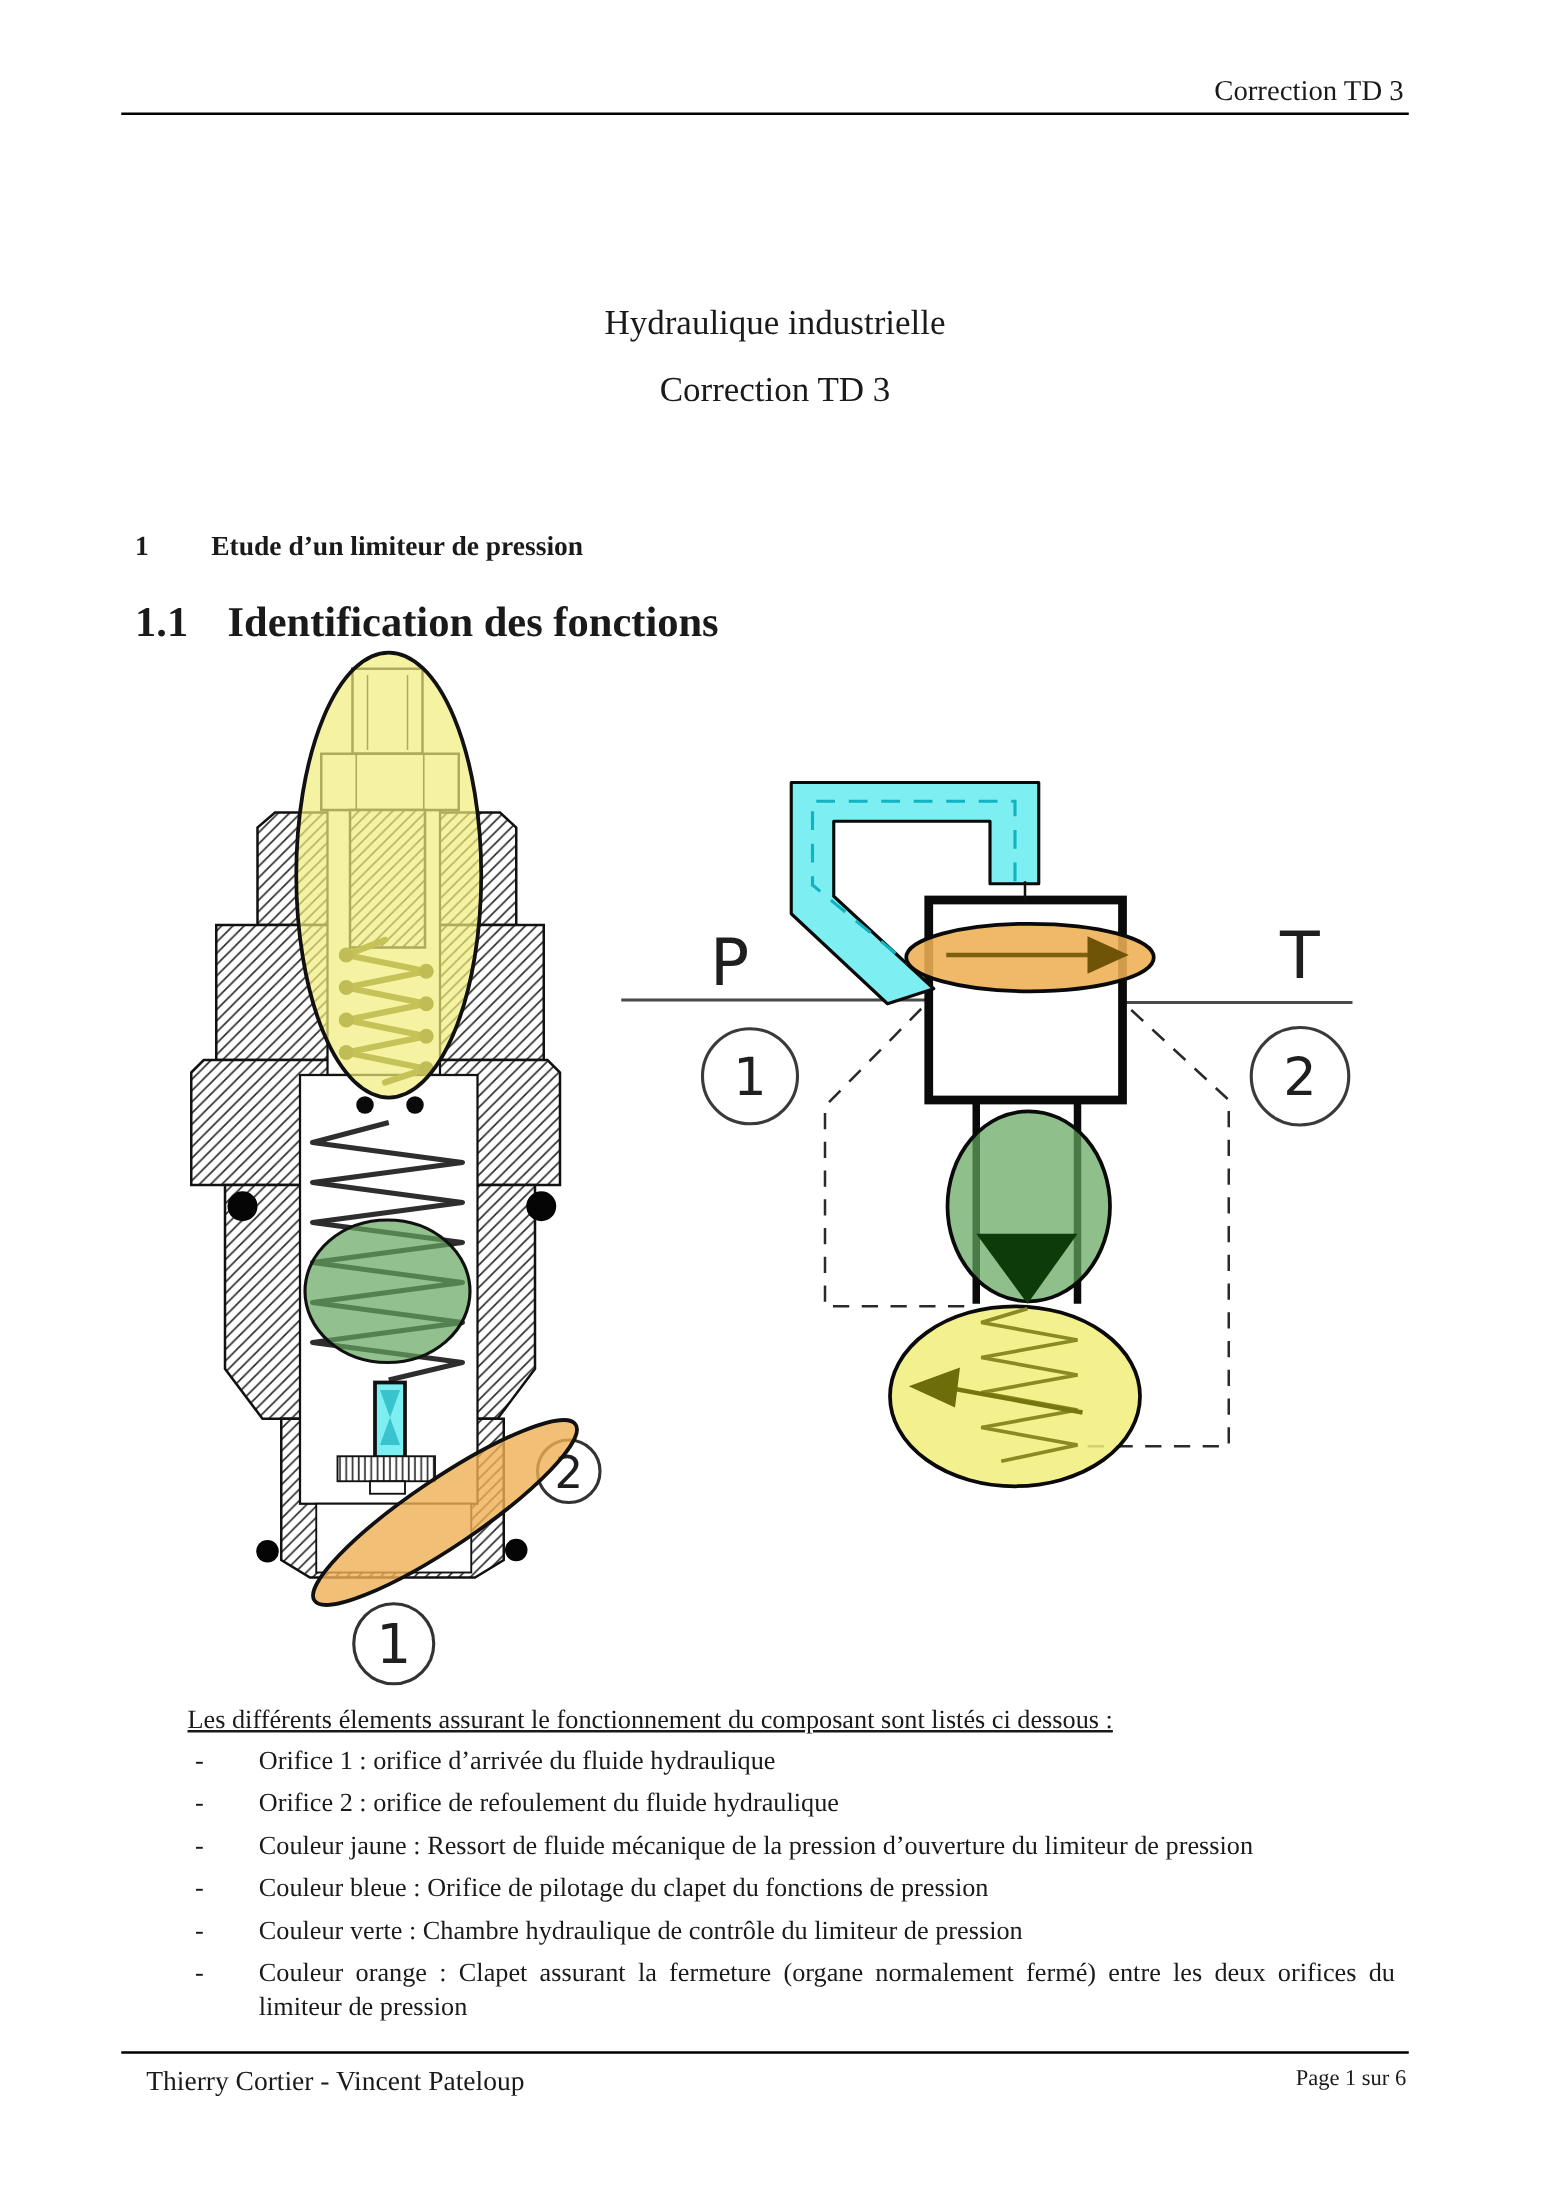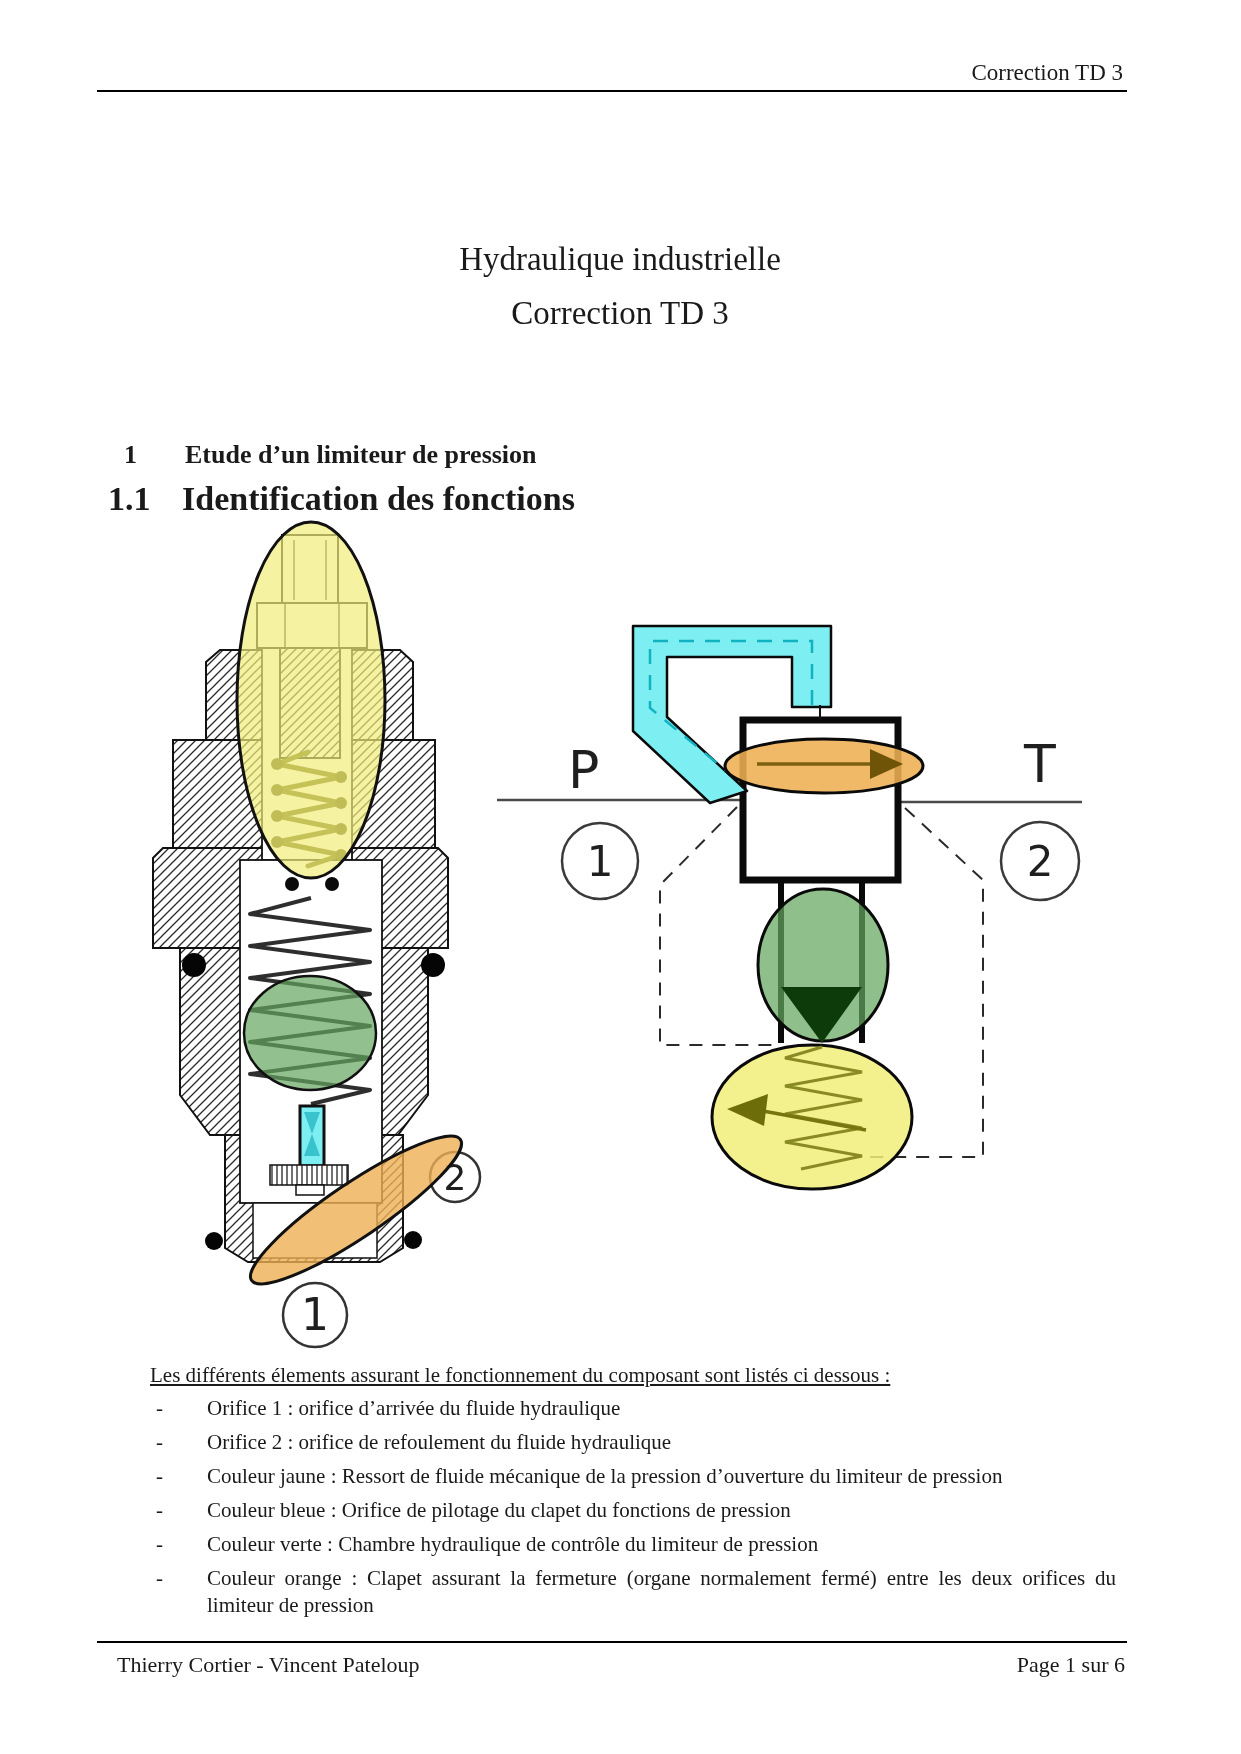--- a/index.html
+++ b/index.html
@@ -5,33 +5,33 @@
   html,body{margin:0;padding:0;}
   body{
     width:1241px;height:1754px;position:relative;background:#ffffff;
     font-family:"Liberation Serif", serif;color:#1a1a1a;overflow:hidden;
   }
   .abs{position:absolute;}
   .rule{position:absolute;left:97px;width:1030px;height:2px;background:#000;}
   #header-rule{top:90px;}
   #footer-rule{top:1641px;}
   #header-text{top:60px;right:118px;font-size:23px;}
-  #doc-title{top:232px;left:100px;width:1040px;text-align:center;font-size:33px;line-height:54px;}
-  h1.section{top:424px;left:108px;margin:16px;font-size:26px;font-weight:bold;position:absolute;}
+  #doc-title{top:232px;left:100px;width:1040px;text-align:center;font-size:28px;line-height:54px;}
+  h1.section{top:424px;left:108px;margin:0;font-size:22px;font-weight:bold;position:absolute;}
   h1.section .sec-num{display:inline-block;width:61px;}
   h2.subsection{top:480px;left:108px;margin:0;font-size:34px;font-weight:bold;position:absolute;}
   h2.subsection .sec-num{display:inline-block;width:74px;}
   #figure-svg{position:absolute;left:100px;top:460px;}
   #intro{top:1362px;left:150px;width:966px;font-size:21px;line-height:27px;}
   #legend-list{top:1395px;left:156px;width:960px;list-style:none;margin:0;padding:0;}
   #legend-list li{display:flex;font-size:21px;line-height:27px;margin-bottom:7px;}
   #legend-list .dash{width:17px;flex:0 0 17px;}
   #legend-list .li-text{flex:1;text-align:justify;margin-left:34px;}
   #footer-left{top:1652px;left:117px;font-size:22px;text-align:center;}
-  #footer-right{top:1652px;right:116px;font-size:22px;}
+  #footer-right{top:1652px;right:116px;font-size:18px;}
   text{font-family:"DejaVu Sans", sans-serif;fill:#1f1f1f;}
 </style>
 </head>
 <body>
 
 <div>
 
   <span class="abs" id="header-text">Correction TD 3</span>
   <div class="rule" id="header-rule"></div>
 

